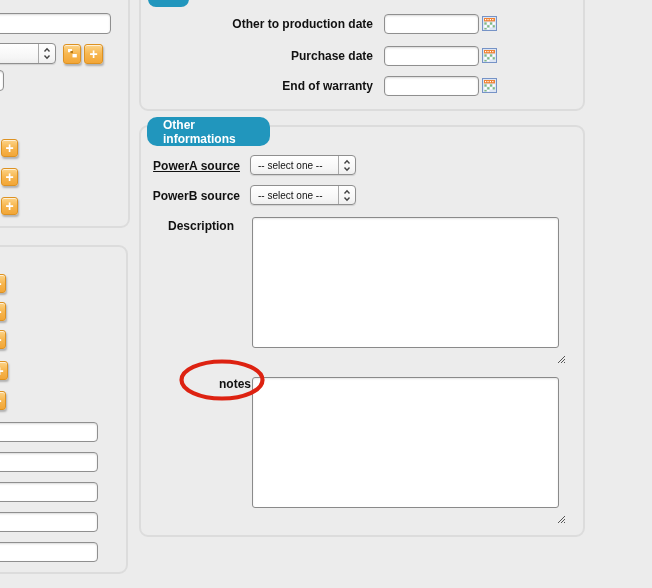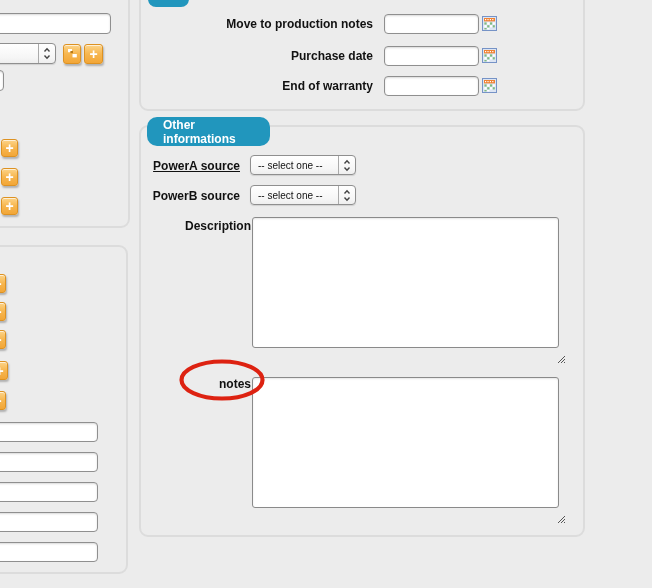--- a/index.html
+++ b/index.html
@@ -148,21 +148,21 @@
 
 <input class="text-input" style="left: -40px; top: 422px; width: 138px; height: 20px; z-index: 2;" value="">
 <input class="text-input" style="left: -40px; top: 452px; width: 138px; height: 20px; z-index: 2;" value="">
 <input class="text-input" style="left: -40px; top: 482px; width: 138px; height: 20px; z-index: 2;" value="">
 <input class="text-input" style="left: -40px; top: 512px; width: 138px; height: 20px; z-index: 2;" value="">
 <input class="text-input" style="left: -40px; top: 542px; width: 138px; height: 20px; z-index: 2;" value="">
 
 <div class="panel" style="left:139px; top:-20px; width:446px; height:131px;"></div>
 <div class="tab-stub" style="left:148px; top:-9px; width:41px; height:16px;"></div>
 
-<div class="form-label" style="left:139px; top:17px; width:234px;">Move to production notes</div>
+<div class="form-label" style="left:139px; top:17px; width:234px;">Other to production date</div>
 <input class="text-input" style="left: 384px; top: 14px; width: 95px; height: 20px;" value="">
 <span class="cal-icon" style="left:482px; top:16px;">
   <svg width="15" height="15" viewBox="0 0 15 15">
     <rect x="0.5" y="0.5" width="14" height="14" fill="#dde5f3" stroke="#7693c6"></rect>
     <rect x="2" y="2" width="11" height="3.4" fill="#f08233"></rect>
     <rect x="3" y="3" width="1.2" height="1.2" fill="#ffffff"></rect>
       <rect x="5.4" y="3" width="1.2" height="1.2" fill="#ffffff"></rect>
     <rect x="7.8" y="3" width="1.2" height="1.2" fill="#ffffff"></rect>
       <rect x="10.2" y="3" width="1.2" height="1.2" fill="#ffffff"></rect>
     <rect x="2.4" y="6.4" width="2.2" height="2.2" fill="#7fbc7f"></rect>
@@ -243,21 +243,21 @@
 <div class="select-box" style="left:250px; top:185px; width:106px; height:20px;">
   <span class="select-text">-- select one --</span>
   <span class="select-stepper">
     <svg width="10" height="15" viewBox="0 0 10 15">
       <path d="M2.5 5.5 L5 2.8 L7.5 5.5" fill="none" stroke="#444" stroke-width="1.4"></path>
       <path d="M2.5 9.5 L5 12.2 L7.5 9.5" fill="none" stroke="#444" stroke-width="1.4"></path>
     </svg>
   </span>
 </div>
 
-<div class="form-label" style="left:152px; top:219px; width:99px;">Description</div>
+<div class="form-label" style="left:135px; top:219px; width:99px;">Description</div>
 <textarea class="big-textarea" style="left: 252px; top: 217px; width: 307px; height: 131px;"></textarea>
 <span class="grip" style="left:557px; top:350px;">
   <svg width="9" height="9" viewBox="0 0 9 9">
     <path d="M1 8 L8 1 M4 8 L8 4 M7 8 L8 7" stroke="#555" stroke-width="1" fill="none"></path>
   </svg>
 </span>
 
 <div class="form-label" style="left:139px; top:377px; width:100px;margin-left:12px;">notes</div>
 <span class="annotation" style="left:178px; top:358px;">
   <svg width="88" height="44" viewBox="0 0 88 44">

